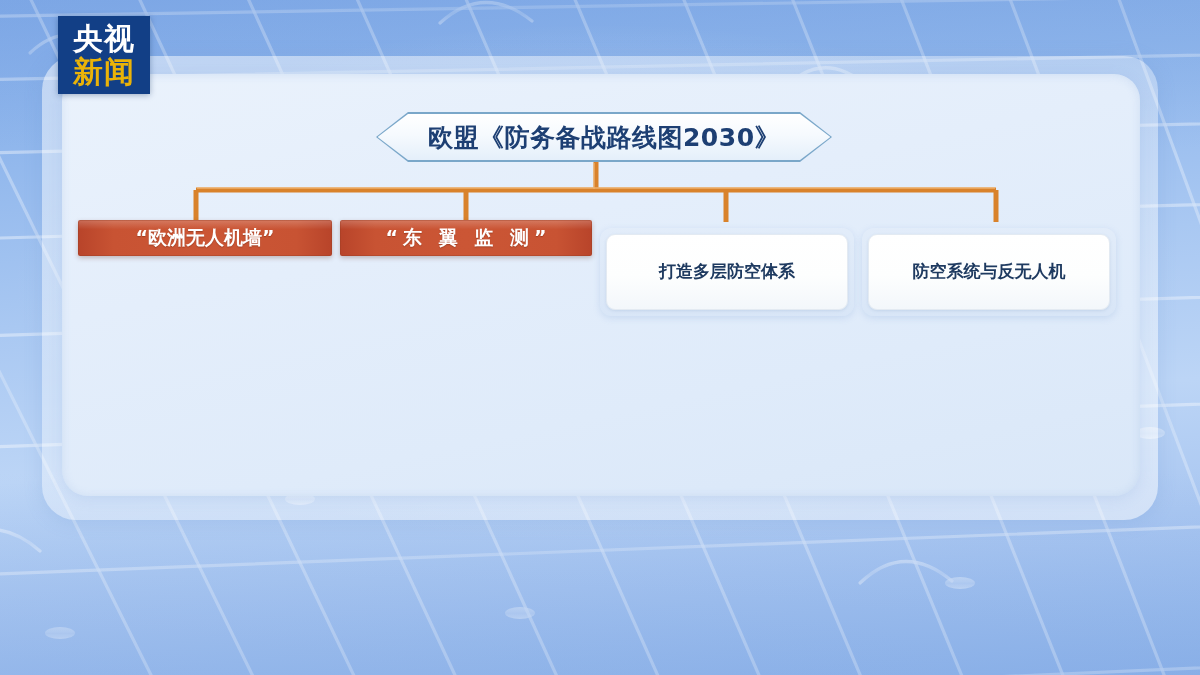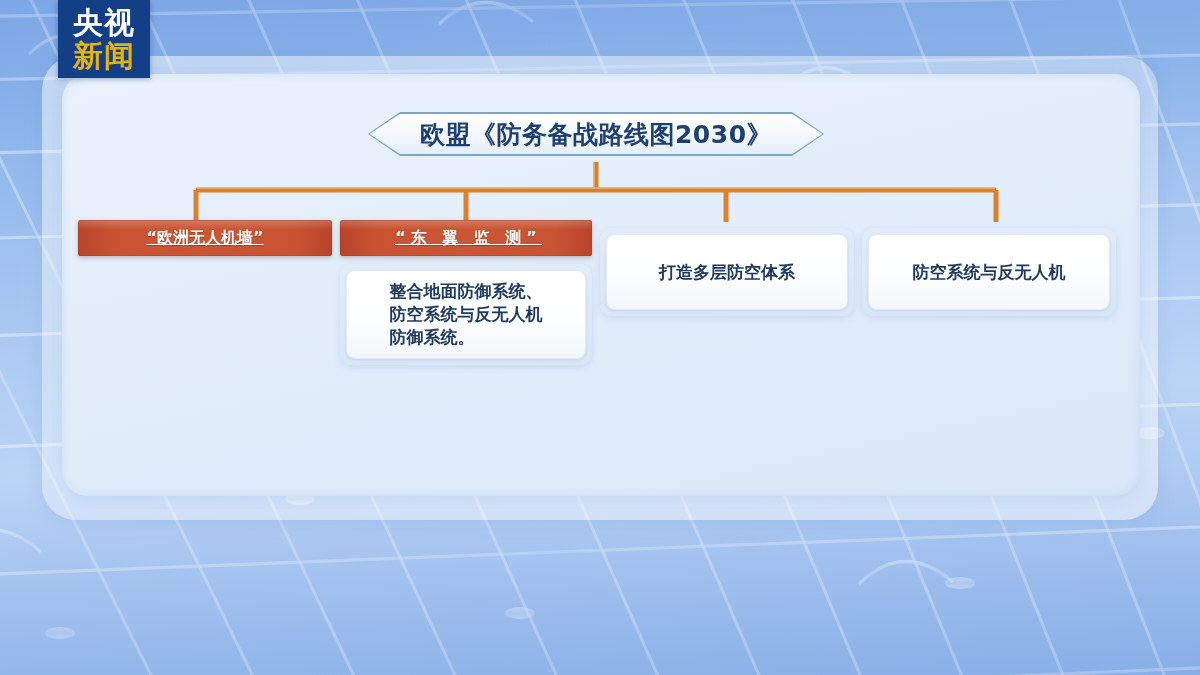--- a/index.html
+++ b/index.html
@@ -50,21 +50,21 @@
     left: 62px;  top: 74px;
     width: 1078px; height: 422px;
     border-radius: 26px;
     background: linear-gradient(168deg, #eaf2fc 0%, #e4eefb 38%, #dfebfa 70%, #d9e7f8 100%);
     box-shadow: 0 1px 10px rgba(120,160,215,.20) inset, 0 3px 14px rgba(110,150,210,.16);
   }
 
   
   .logo {
     position: absolute;
-    left: 58px; top: 0;
+    left: 58px; top: 16px;
     width: 92px; height: 78px;
     background: #123f86;
     display: flex;
     flex-direction: column;
     align-items: center;
     justify-content: center;
     gap: 1px;
     z-index: 30;
     box-shadow: 0 1px 6px rgba(10,40,90,.35);
   }
@@ -74,22 +74,22 @@
     font-size: 30px;
     line-height: 1.06;
     letter-spacing: 1px;
   }
   .logo-top { color: #ffffff; }
   .logo-bottom { color: #eab308; }
 
   
   .title-wrap {
     position: absolute;
-    left: 368px; top: 112px;
-    width: 456px; height: 44px;
+    left: 376px; top: 112px;
+    width: 456px; height: 50px;
     z-index: 14;
   }
   .title-border {
     position: absolute;
     inset: 0;
     background: #7aa7c9;
     clip-path: polygon(0% 50%, 32px 0%, calc(100% - 32px) 0%, 100% 50%, calc(100% - 32px) 100%, 32px 100%);
     -webkit-clip-path: polygon(0% 50%, 32px 0%, calc(100% - 32px) 0%, 100% 50%, calc(100% - 32px) 100%, 32px 100%);
   }
   .title-fill {
@@ -140,25 +140,24 @@
       linear-gradient(180deg, rgba(255,255,255,.22) 0%, rgba(255,255,255,0) 26%),
       linear-gradient(90deg, #b8442a 0%, #c85333 14%, #cb5635 50%, #c85333 86%, #b8442a 100%);
     display: flex;
     align-items: center;
     justify-content: center;
     box-shadow: 0 2px 5px rgba(90,40,20,.28), 0 0 0 1px rgba(150,60,35,.35) inset;
   }
   .branch-head span {
     font-family: "DejaVu Sans", sans-serif;
     font-weight: 700;
-    font-size: 16px;
+    font-size: 19px;
     color: #ffffff;
     white-space: nowrap;
     text-shadow: 0 1px 1px rgba(110,40,18,.45);
-    text-decoration: underline;
   }
   .sp-wide span { letter-spacing: 5px; text-indent: 5px; }
 
   .branch-body {
     margin-top: 8px;
     padding: 6px;
     border-radius: 12px;
     background: linear-gradient(180deg, rgba(226,236,249,.75) 0%, rgba(214,228,246,.75) 100%);
     box-shadow: 0 2px 7px rgba(110,150,210,.22);
   }
@@ -175,21 +174,21 @@
   }
   .branch-card p {
     font-family: "DejaVu Sans", sans-serif;
     font-weight: 700;
     font-size: 17px;
     line-height: 1.35;
     color: #1e3a60;
     text-align: left;
     white-space: pre-line;
   }
-  .branch-card.center p { text-align: center; }
+  .branch-card.center p { text-align: center; font-family: Liberation Serif, serif; }
 </style>
 </head>
 <body>
 
 <div id="stage">
 
   <div class="bg-grid">
     <svg viewBox="0 0 1440 810" preserveAspectRatio="none" aria-hidden="true">
       <defs>
         <linearGradient id="lnG" x1="0" y1="0" x2="0" y2="1">
@@ -287,27 +286,20 @@
     <div class="branch" style="left:78px; width:254px;">
       <div class="branch-head">
         <span>“欧洲无人机墙”</span>
       </div>
     </div>
 
     <div class="branch" style="left:340px; width:252px;">
       <div class="branch-head sp-wide">
         <span>“东 翼 监 测”</span>
       </div>
-      <div class="branch-body">
-        <div class="branch-card">
-          <p>整合地面防御系统、
-防空系统与反无人机
-防御系统。</p>
-        </div>
-      </div>
     </div>
 
     <div class="branch" style="left:600px; width:254px;">
       <div class="branch-body">
         <div class="branch-card center">
           <p>打造多层防空体系</p>
         </div>
       </div>
     </div>
 

